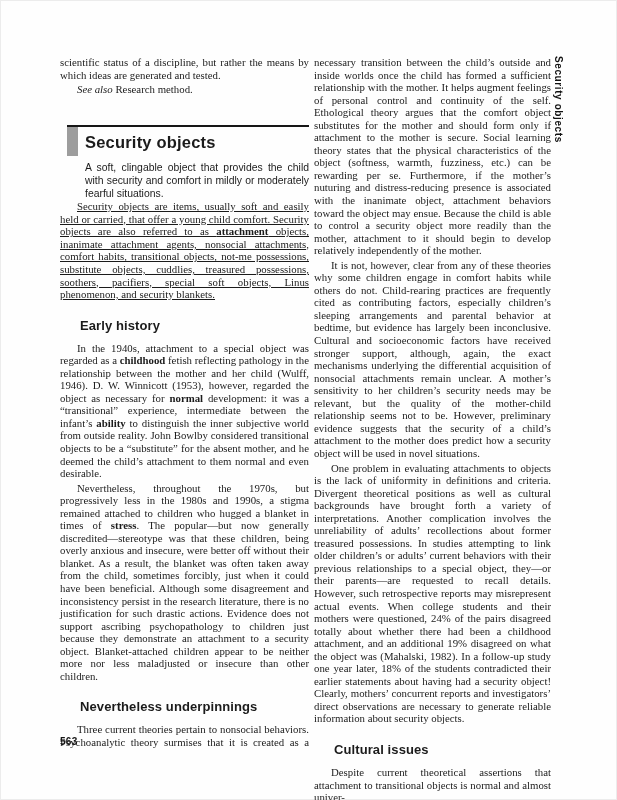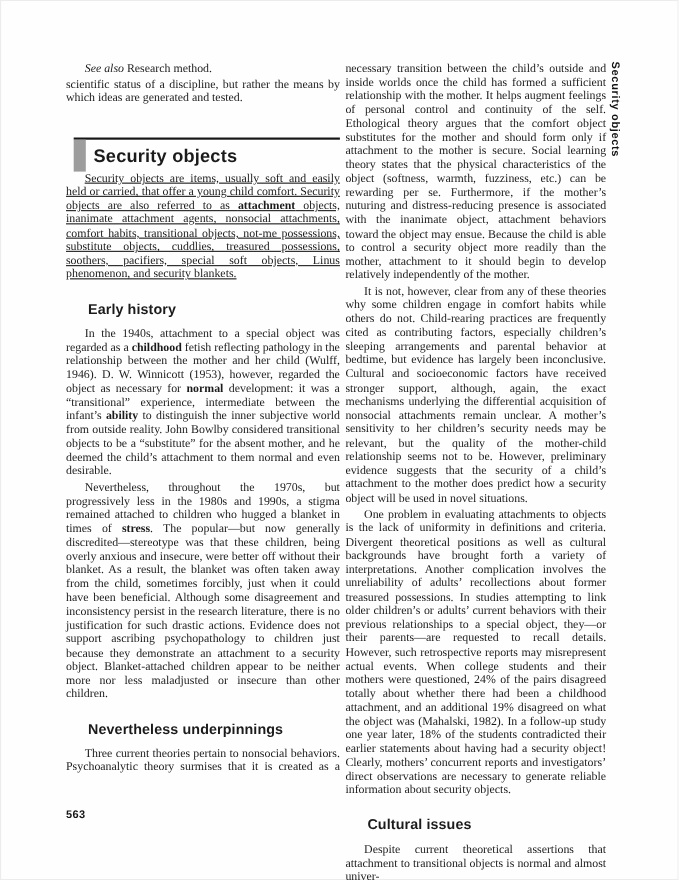--- a/index.html
+++ b/index.html
@@ -119,29 +119,30 @@
   }
   .footer .page-number { letter-spacing: 0.3px; font-size: 10px; }
 </style>
 </head>
 <body>
 
 <div class="page">
 
   <div class="col col-left">
 
+    <p class="body-p"><span>scientific status of a discipline, but rather the means by which ideas are generated and tested.</span></p>
+
     <p class="body-p see-also"><i>See also</i><span> Research method.</span></p>
-
-    <p class="body-p"><span>scientific status of a discipline, but rather the means by which ideas are generated and tested.</span></p>
 
     <div class="entry-box">
       <div class="entry-title-row">
         <span class="gray-bar"></span>
         <h1 class="entry-title">Security objects</h1>
       </div>
+      <p class="entry-definition">A soft, clingable object that provides the child with security and comfort in mildly or moderately fearful situations.</p>
     </div>
 
     <p class="body-p indent after-box"><span>Security objects are items, usually soft and easily held or carried, that offer a young child comfort. Security objects are also referred to as </span><b>attachment</b><span> objects, inanimate attachment agents, nonsocial attachments, comfort habits, transitional objects, not-me possessions, substitute objects, cuddlies, treasured possessions, soothers, pacifiers, special soft objects, Linus phenomenon, and security blankets.</span></p>
 
     <h2 class="section-heading">Early history</h2>
     <p class="body-p indent"><span>In the 1940s, attachment to a special object was regarded as a </span><b>childhood</b><span> fetish reflecting pathology in the relationship between the mother and her child (Wulff, 1946). D. W. Winnicott (1953), however, regarded the object as necessary for </span><b>normal</b><span> development: it was a “transitional” experience, intermediate between the infant’s </span><b>ability</b><span> to distinguish the inner subjective world from outside reality. John Bowlby considered transitional objects to be a “substitute” for the absent mother, and he deemed the child’s attachment to them normal and even desirable.</span></p>
     <p class="body-p indent"><span>Nevertheless, throughout the 1970s, but progressively less in the 1980s and 1990s, a stigma remained attached to children who hugged a blanket in times of </span><b>stress</b><span>. The popular—but now generally discredited—stereotype was that these children, being overly anxious and insecure, were better off without their blanket. As a result, the blanket was often taken away from the child, sometimes forcibly, just when it could have been beneficial. Although some disagreement and inconsistency persist in the research literature, there is no justification for such drastic actions. Evidence does not support ascribing psychopathology to children just because they demonstrate an attachment to a security object. Blanket-attached children appear to be neither more nor less maladjusted or insecure than other children.</span></p>
 
     <h2 class="section-heading">Nevertheless underpinnings</h2>
     <p class="body-p indent cont-end"><span>Three current theories pertain to nonsocial behaviors. Psychoanalytic theory surmises that it is created as a</span></p>

